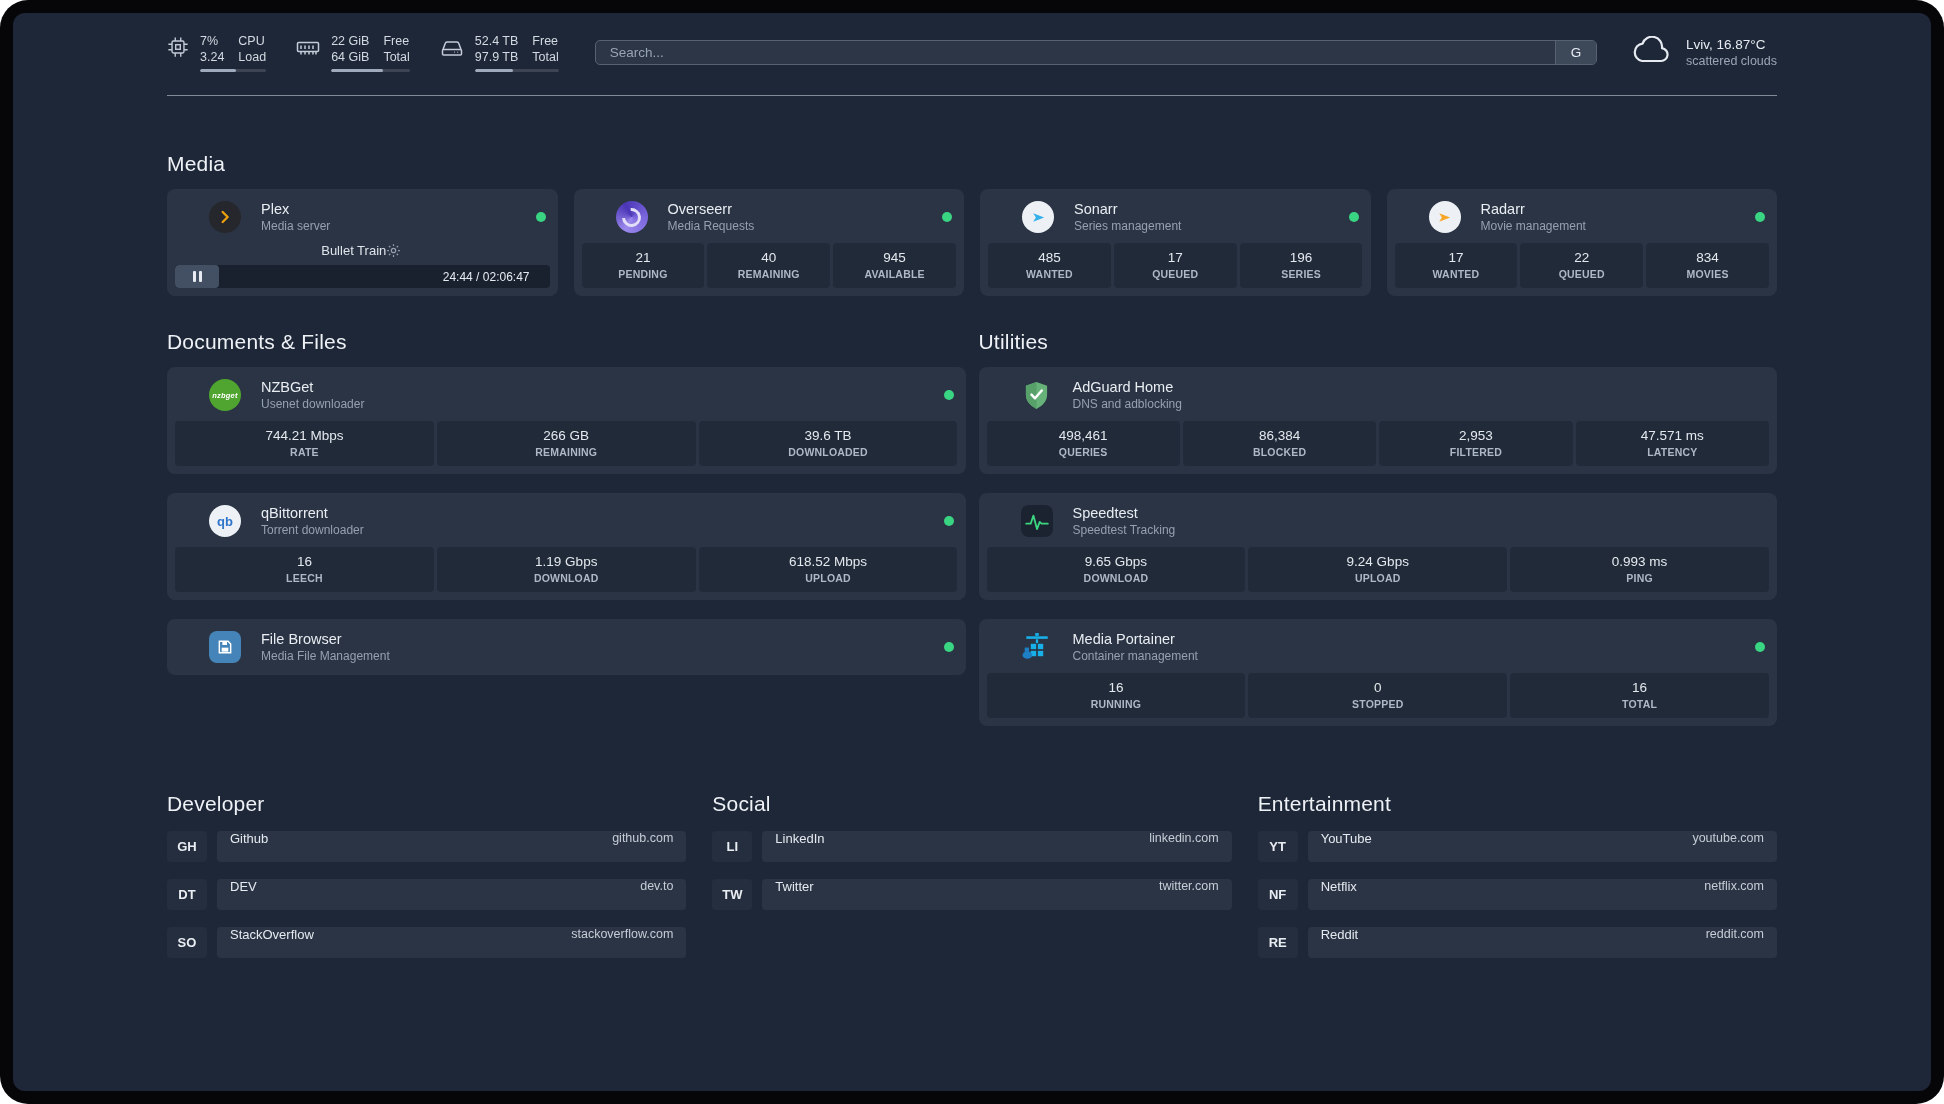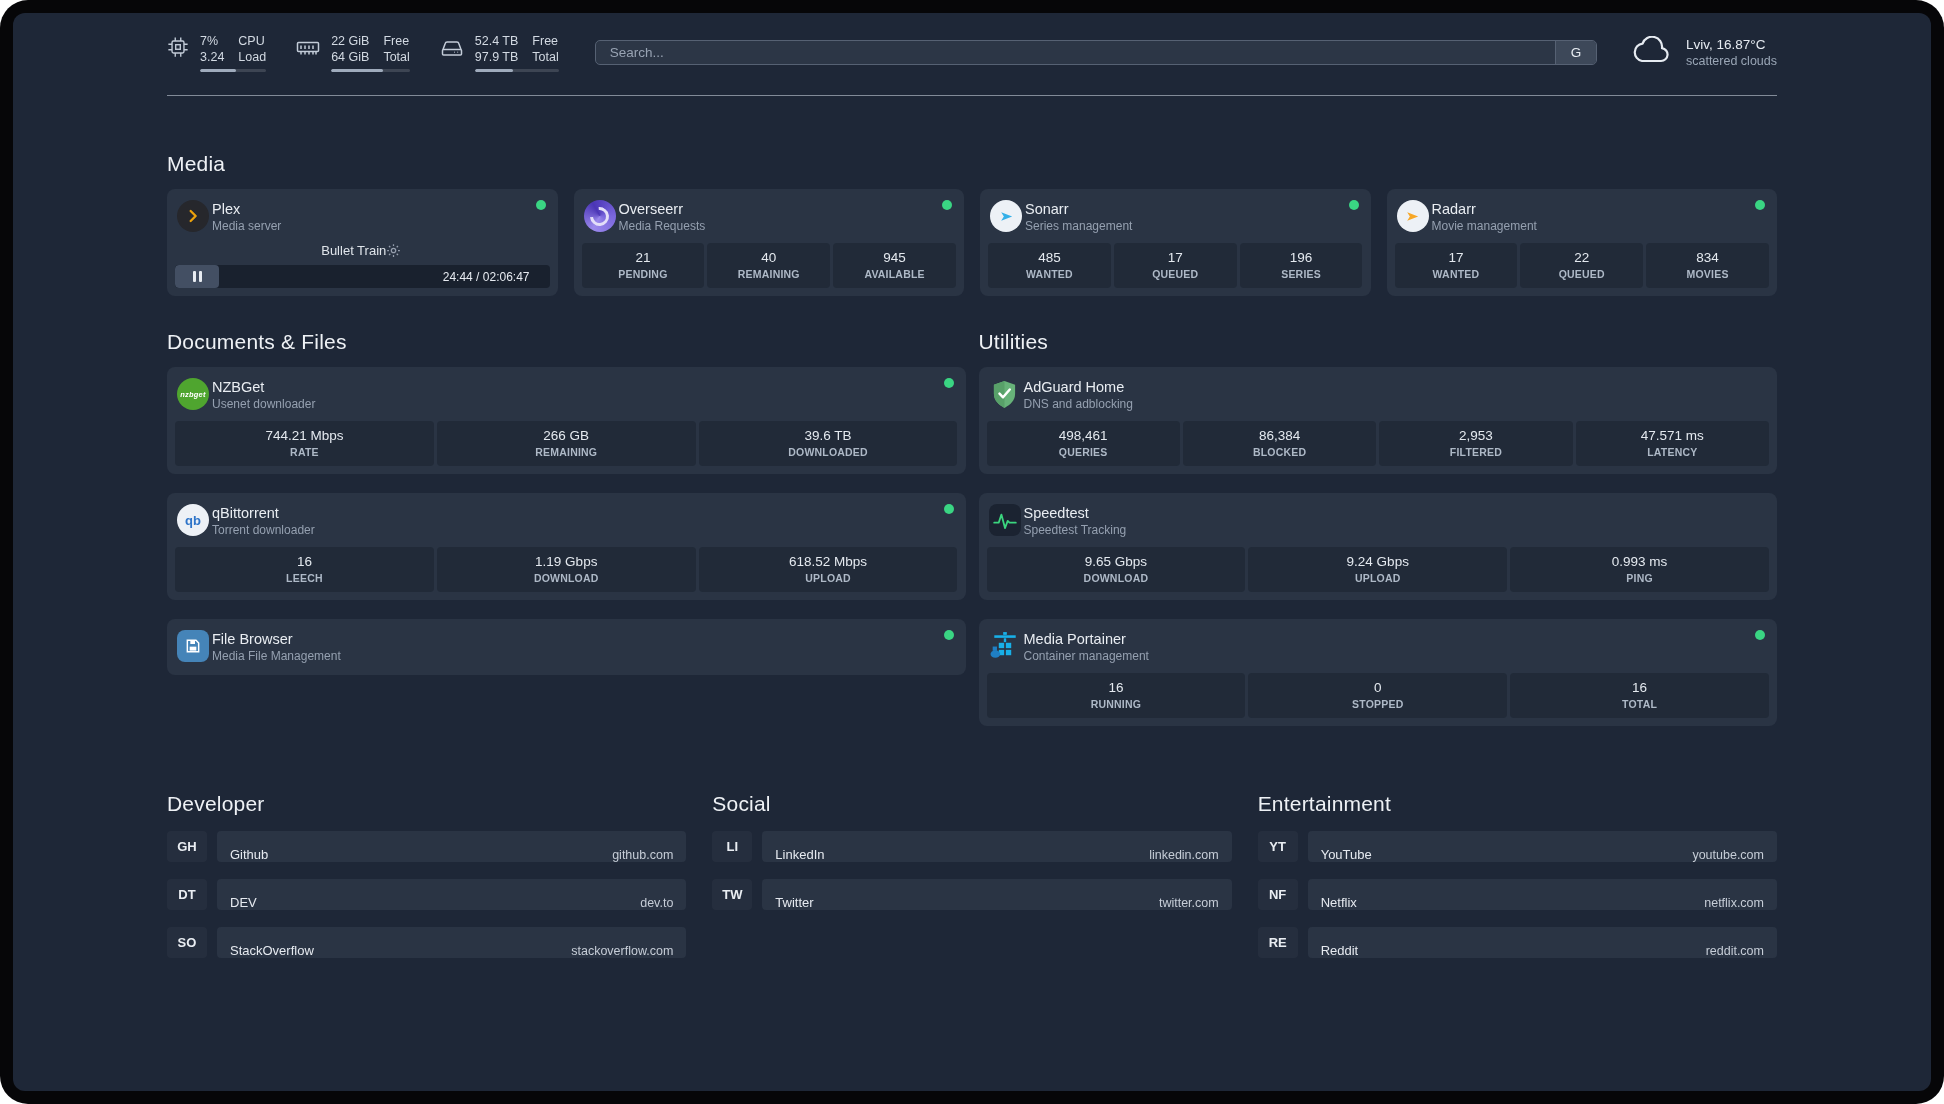--- a/index.html
+++ b/index.html
@@ -24,21 +24,21 @@
   .weather { display:flex; align-items:center; gap:13px; color:#e6ebf1; cursor:pointer; }
   .w-loc { font-size:13.5px; }
   .w-cond { font-size:12.5px; color:#9aa6b6; margin-top:2px; }
   .divider { border:0; height:1px; background:rgba(214,223,233,.55); margin-top:23px; }
 
   
   h2.sec { font-size:21px; font-weight:500; color:#eef1f5; letter-spacing:.2px; }
   .media-sec { margin-top:56px; }
   .row4 { display:grid; grid-template-columns:repeat(4,1fr); gap:16px; margin-top:13px; }
   .card { background:#2a3444; border-radius:8px; padding:8px; cursor:pointer; }
-  .card-head { display:flex; align-items:flex-start; gap:3px; padding:3px 4px 9px 2px; }
+  .card-head { display:flex; align-items:center; gap:20px; padding:3px 4px 9px 2px;margin-left:32px; }
   .card-plain .card-head { padding-bottom:3px; }
   .app-icon { width:32px; height:32px; border-radius:50%; flex:none; display:flex; align-items:center; justify-content:center; position:relative; overflow:hidden; }
   .app-name { font-size:14.5px; color:#e9edf2; font-weight:500; line-height:18px; }
   .app-desc { font-size:12px; color:#95a0b0; line-height:15px; margin-top:1px; }
   .dot { width:10px; height:10px; border-radius:50%; background:var(--status-green,#3ad583); margin-left:auto; flex:none; }
   .stats { display:flex; gap:3px; }
   .stat { flex:1; background:#212a38; border-radius:4px; text-align:center; padding:6px 2px 7px; }
   .stat-v { font-size:13.5px; color:#e4e9ef; line-height:17px; }
   .stat-l { font-size:10.5px; font-weight:700; color:#aeb9c7; line-height:14px; letter-spacing:.2px; margin-top:1px; }
 
@@ -51,21 +51,21 @@
   .player-time { position:absolute; right:20px; top:0; bottom:0; display:flex; align-items:center; font-size:12px; color:#e6eaf0; }
 
   .two-col { display:grid; grid-template-columns:1fr 1fr; column-gap:13px; margin-top:34px; align-items:start; }
   .col-stack { display:flex; flex-direction:column; gap:19px; margin-top:13px; }
 
   
   .bm-grid { display:grid; grid-template-columns:repeat(3,1fr); column-gap:26px; margin-top:66px; align-items:start; }
   .bm-rows { margin-top:15px; }
   .bm-row { display:flex; align-items:center; gap:10px; margin-bottom:17px; }
   .bm-abbr { width:40px; height:31px; border-radius:4px; background:rgba(255,255,255,.035); color:#e9edf2; font-size:13px; font-weight:700; display:flex; align-items:center; justify-content:center; flex:none; }
-  .bm-link { flex:1; height:31px; background:#2a3444; border-radius:4px; display:flex; align-items:flex-end; justify-content:space-between; padding:0 13px; cursor:pointer; }
+  .bm-link { flex:1; height:31px; background:#2a3444; border-radius:4px; display:flex; align-items:flex-start; justify-content:space-between; padding:0 13px; cursor:pointer; }
   .bm-name { font-size:13px; color:#e6eaf0; }
   .bm-domain { font-size:12.5px; color:#c6cdd7; }
 
   
   .ic-plex { background:#26272c; }
   .ic-ovs  { background:conic-gradient(from 210deg,#9b89ec,#4a35b5,#7a66dd,#9b89ec); }
   .ic-ovs::after { content:""; position:absolute; width:13px; height:13px; border-radius:50%; border:3px solid #e3def8; border-left-color:transparent; transform:rotate(40deg); }
   .ic-sonarr,.ic-radarr,.ic-qb { background:#edf1f6; }
   .ic-nzb { background:#4fa52f; color:#fff; font-size:7.5px; font-weight:700; font-style:italic; letter-spacing:.2px; }
   .ic-qb  { color:#2f75c9; font-size:13px; font-weight:700; }

